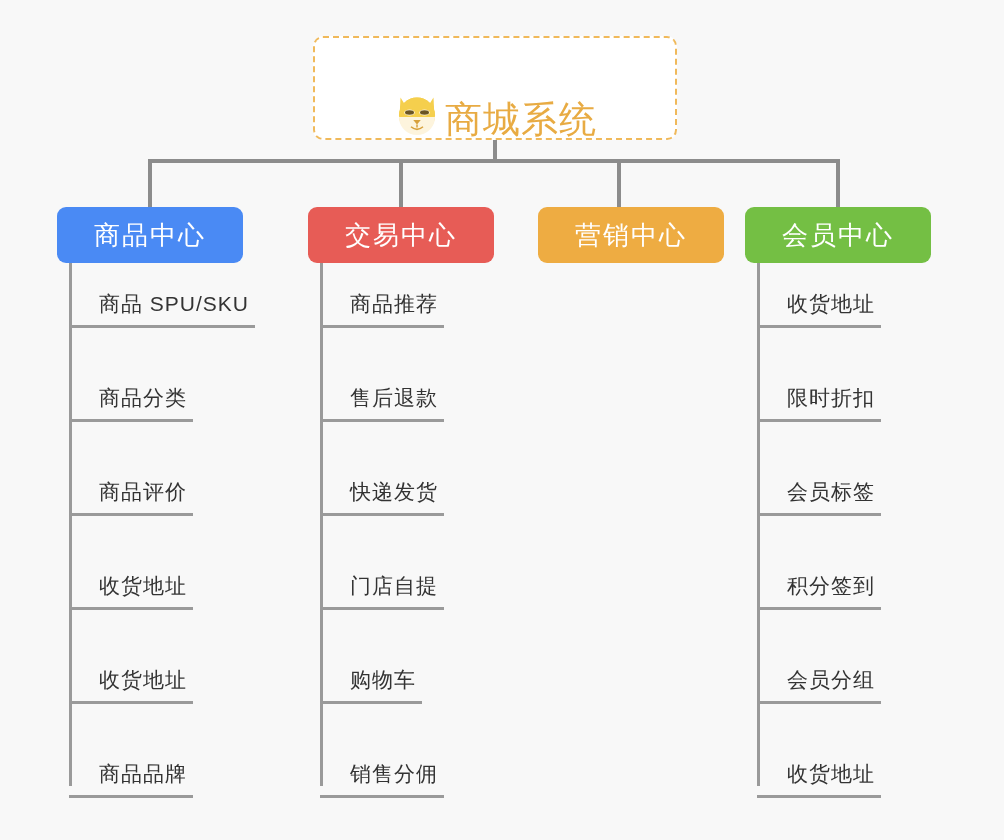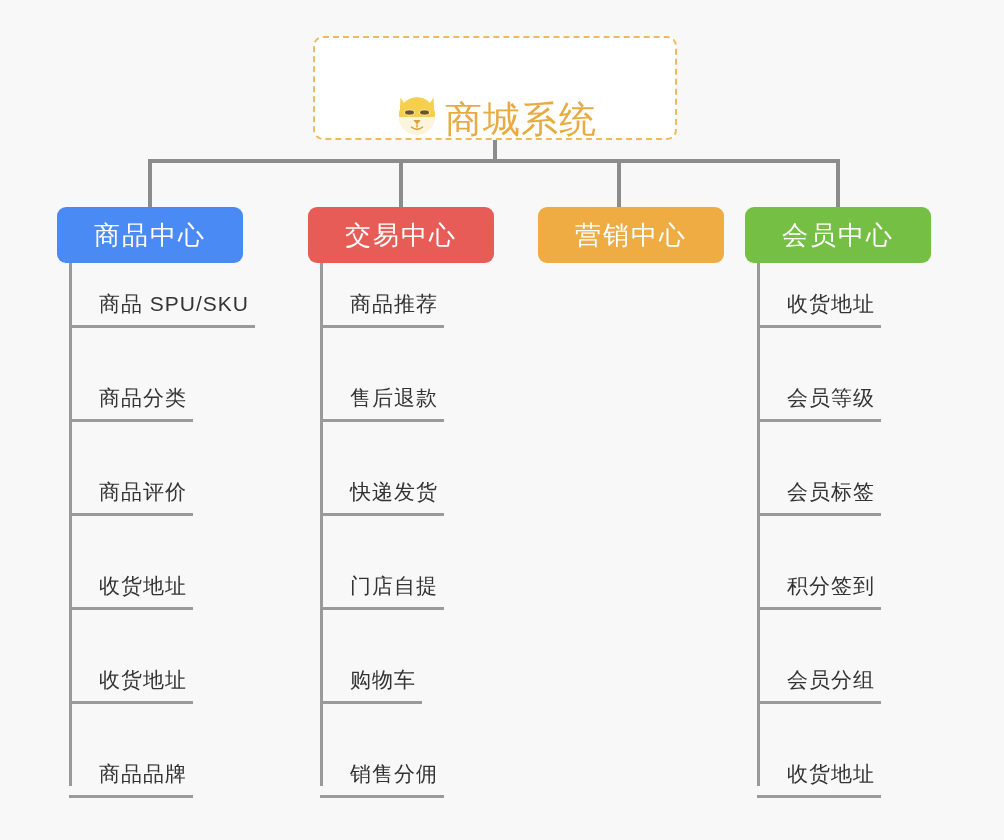--- a/index.html
+++ b/index.html
@@ -207,21 +207,21 @@
   </div>
 
   <div class="column" style="left: 745px; width: 186px;">
     <div class="cat-header" style="background: rgb(116, 191, 68);">会员中心</div>
     <div class="leaf-wrap">
       <div class="trunk" style="height: 523px;"></div>
       <div class="leaf">
           <span class="leaf-label">收货地址</span>
         </div>
       <div class="leaf">
-          <span class="leaf-label">会员等级</span>
+          <span class="leaf-label">限时折扣</span>
         </div>
       <div class="leaf">
           <span class="leaf-label">会员标签</span>
         </div>
       <div class="leaf">
           <span class="leaf-label">积分签到</span>
         </div>
       <div class="leaf">
           <span class="leaf-label">会员分组</span>
         </div>

